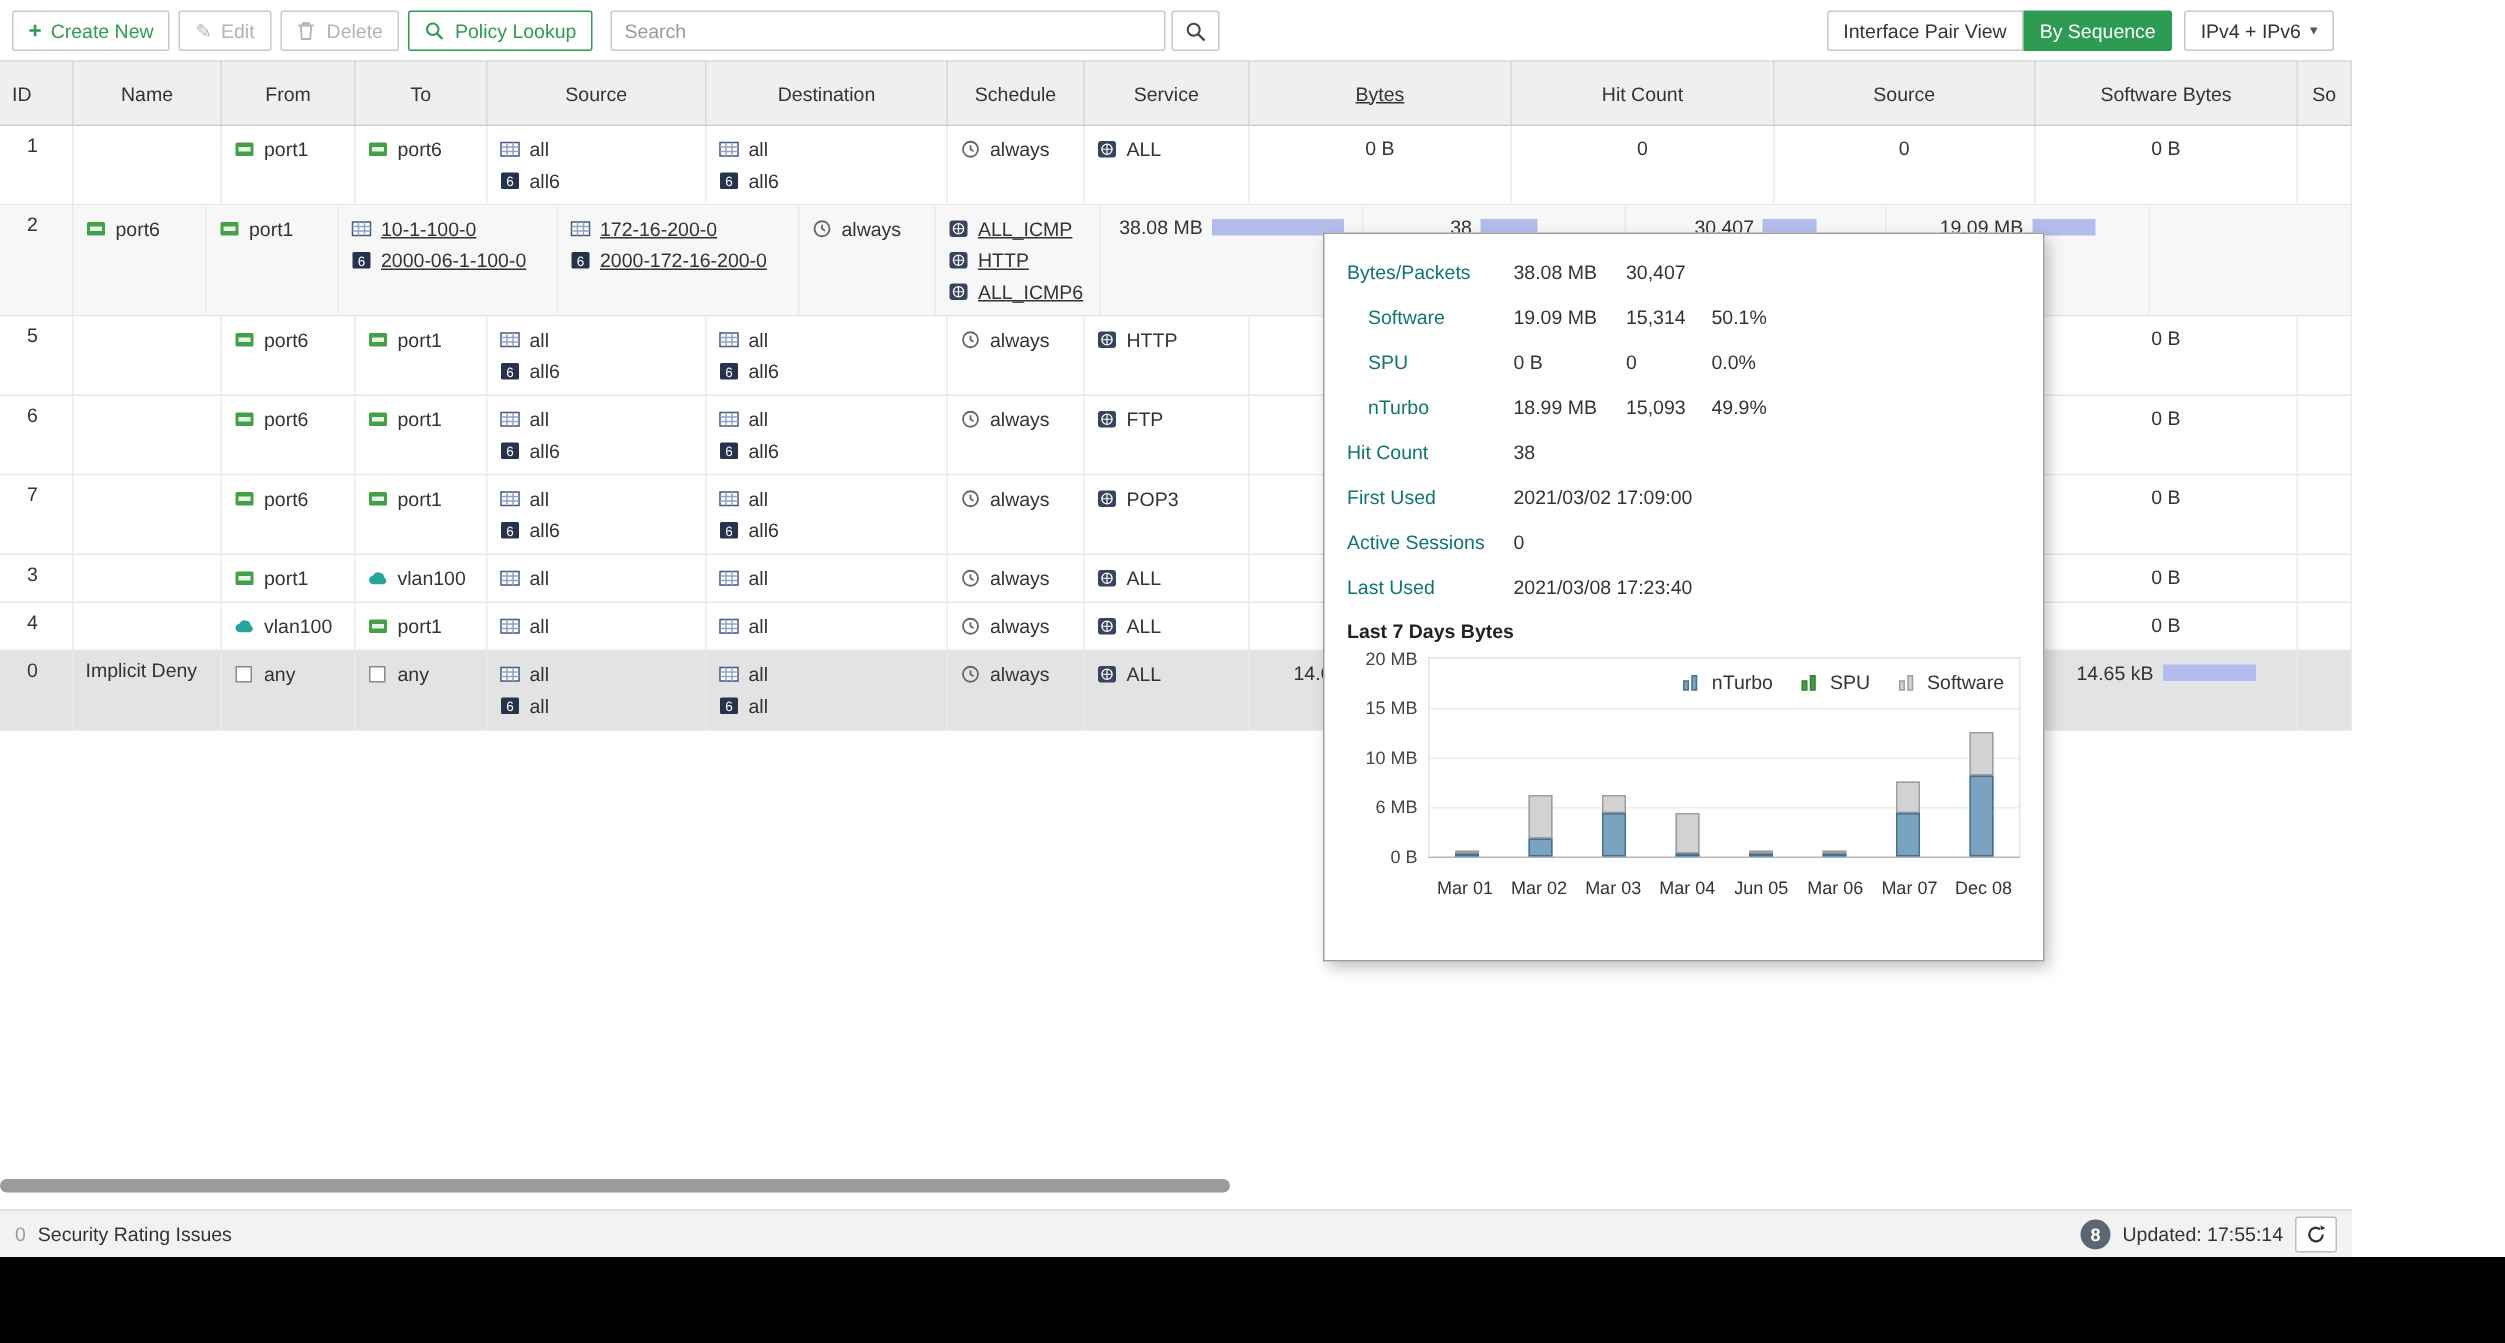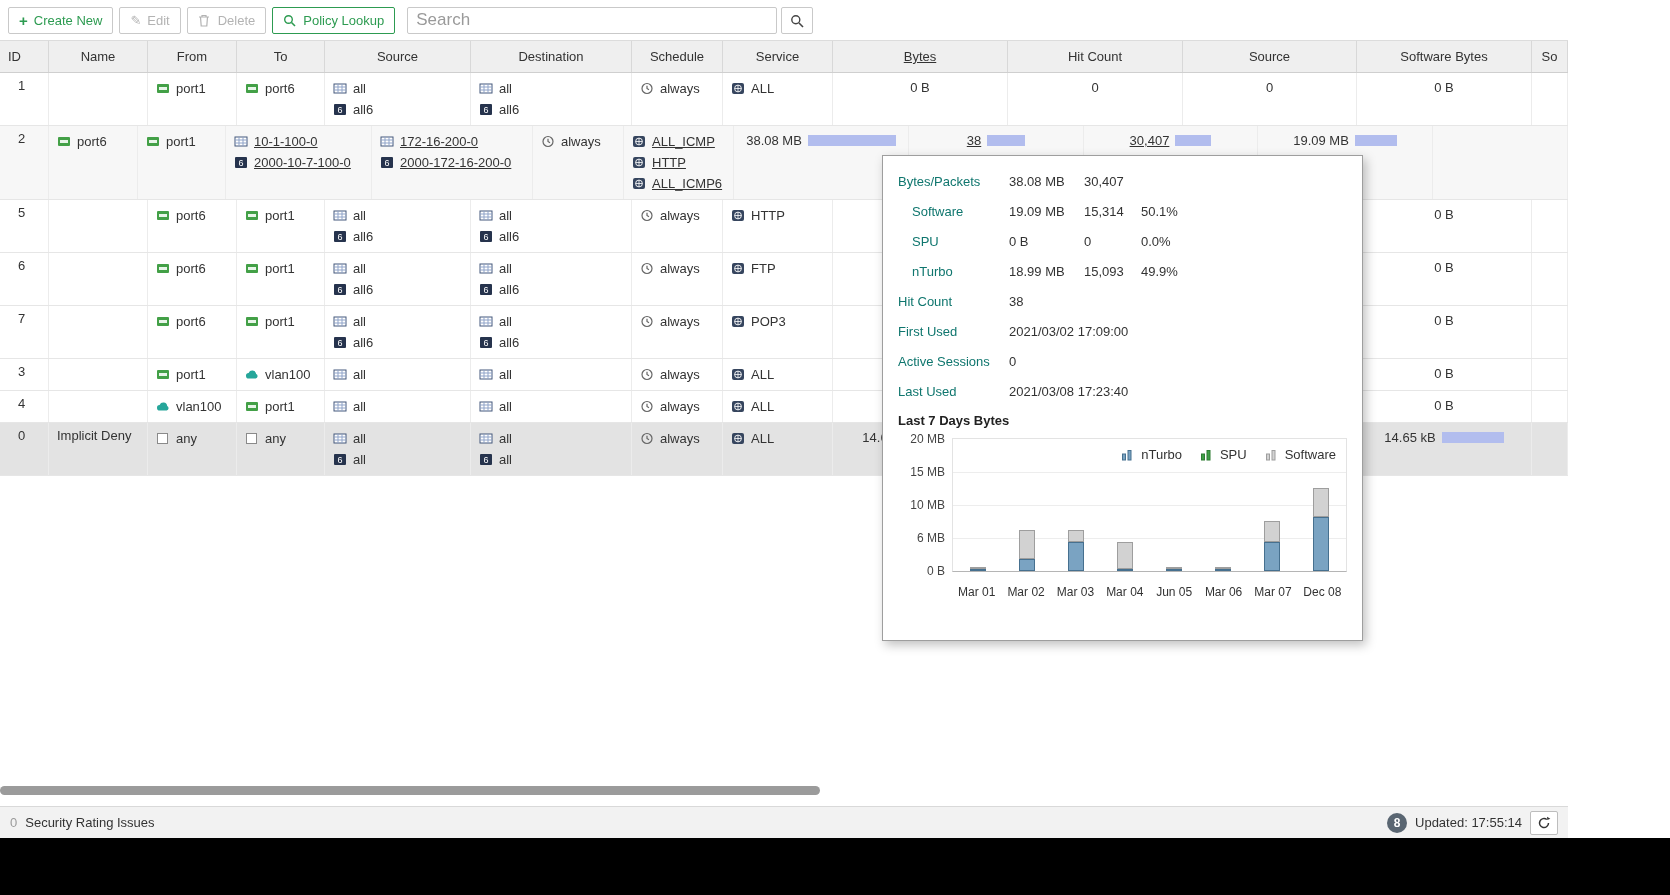--- a/index.html
+++ b/index.html
@@ -12,34 +12,34 @@
   .toolbar{height:40px;display:flex;align-items:center;padding:0 8px;gap:6px;background:#fff}
   .btn{display:inline-flex;align-items:center;gap:6px;height:27px;padding:0 10px;background:#fff;
        border:1px solid #c9c9c9;border-radius:2px;font-size:13px;color:#333;cursor:pointer;white-space:nowrap}
   .btn.green-text{color:#2d9b51}
   .btn.green-outline{color:#2d9b51;border-color:#2d9b51}
   .btn.disabled{color:#b3b3b3}
   .btn.primary{background:#2d9b51;border-color:#2d9b51;color:#fff}
   .plus{font-weight:bold;font-size:15px;line-height:1}
   .pencil{font-size:13px}
   .searchwrap{display:flex;align-items:center;margin-left:6px}
-  .searchwrap input{width:370px;height:27px;border:1px solid #c9c9c9;border-radius:2px;padding:0 8px;font-size:17px;
+  .searchwrap input{width:370px;height:27px;border:1px solid #c9c9c9;border-radius:2px;padding:0 8px;font-size:13px;
                     font-family:"Liberation Sans",sans-serif;color:#333;outline:none}
   .searchwrap input::placeholder{color:#9a9a9a}
   .search-btn{width:32px;height:27px;margin-left:4px;display:inline-flex;align-items:center;justify-content:center;
               background:#fff;border:1px solid #c9c9c9;border-radius:2px;cursor:pointer}
   .tb-right{margin-left:auto;display:flex;align-items:center;gap:8px;padding-right:4px}
   .seg{display:flex}
   .seg .btn{border-radius:0}
   .seg .btn:first-child{border-radius:2px 0 0 2px}
   .seg .btn:last-child{border-radius:0 2px 2px 0}
   .caret{font-size:10px;color:#555}
 
   
-  .thead{display:flex;height:33px;background:#efefef;border-top:1px solid #dcdcdc;border-bottom:1px solid #cfcfcf}
+  .thead{display:flex;height:44px;background:#efefef;border-top:1px solid #dcdcdc;border-bottom:1px solid #cfcfcf}
   .th{display:flex;align-items:center;justify-content:center;border-right:1px solid #d8d8d8;color:#333;cursor:pointer;overflow:hidden}
   .th.first{justify-content:flex-start;padding-left:8px}
   .row{display:flex;border-bottom:1px solid #e6e6e6;background:#fff}
   .row.alt{background:#f7f7f7}
   .row.implicit{background:#e3e3e3}
   .td{padding:5px 8px;border-right:1px solid #ececec;display:flex;flex-direction:column;overflow:hidden}
   .id-cell{padding-left:18px;justify-content:flex-start}
   .entry{display:flex;align-items:center;gap:6px;height:21px;white-space:nowrap}
   .cellicon{display:inline-flex;width:14px;height:13px;flex:0 0 14px}
   .lnk{text-decoration:underline;cursor:pointer}
@@ -119,20 +119,34 @@
         <input type="text" placeholder="Search" style="">
         <button class="search-btn">
           <span class="cellicon">
             <svg width="14" height="14" viewBox="0 0 14 14">
                 <circle cx="5.8" cy="5.8" r="4" fill="none" stroke="#444" stroke-width="1.4"></circle>
                 <path d="M9 9l4 4" stroke="#444" stroke-width="1.6"></path>
               </svg>
           </span>
         </button>
       </div>
+      <div class="tb-right">
+        <div class="seg">
+          <button class="btn">
+            <span>Interface Pair View</span>
+          </button>
+          <button class="btn primary">
+            <span>By Sequence</span>
+          </button>
+        </div>
+        <button class="btn">
+          <span>IPv4 + IPv6</span>
+          <span class="caret">▾</span>
+        </button>
+      </div>
     </div>
 
     <div>
       <div class="thead">
           <div class="th first" style="width: 49px;">
             <span>ID</span>
           </div>
           <div class="th" style="width: 99px; justify-content: center;">
             <span>Name</span>
           </div>
@@ -311,21 +325,21 @@
                 </span>
                 <span class="lnk">10-1-100-0</span>
               </div>
               <div class="entry">
                 <span class="cellicon">
                   <svg width="14" height="13" viewBox="0 0 14 13">
                     <rect x="1" y="1" width="12" height="11" rx="1" fill="#26334d"></rect>
                     <text x="7" y="10" font-size="9" fill="#fff" text-anchor="middle" font-family="Liberation Sans, sans-serif">6</text>
                   </svg>
                 </span>
-                <span class="lnk">2000-10-7-100-0</span>
+                <span class="lnk">2000-06-1-100-0</span>
               </div>
             </div>
             <div class="td" style="width: 161px;">
               <div class="entry">
                 <span class="cellicon">
                   <svg width="14" height="13" viewBox="0 0 14 13">
                     <rect x="1" y="2" width="12" height="9" fill="#fff" stroke="#44597c"></rect>
                     <path d="M1 5h12M1 8h12M5 2v9M9 2v9" stroke="#8fa3c8" stroke-width="1"></path>
                   </svg>
                 </span>

